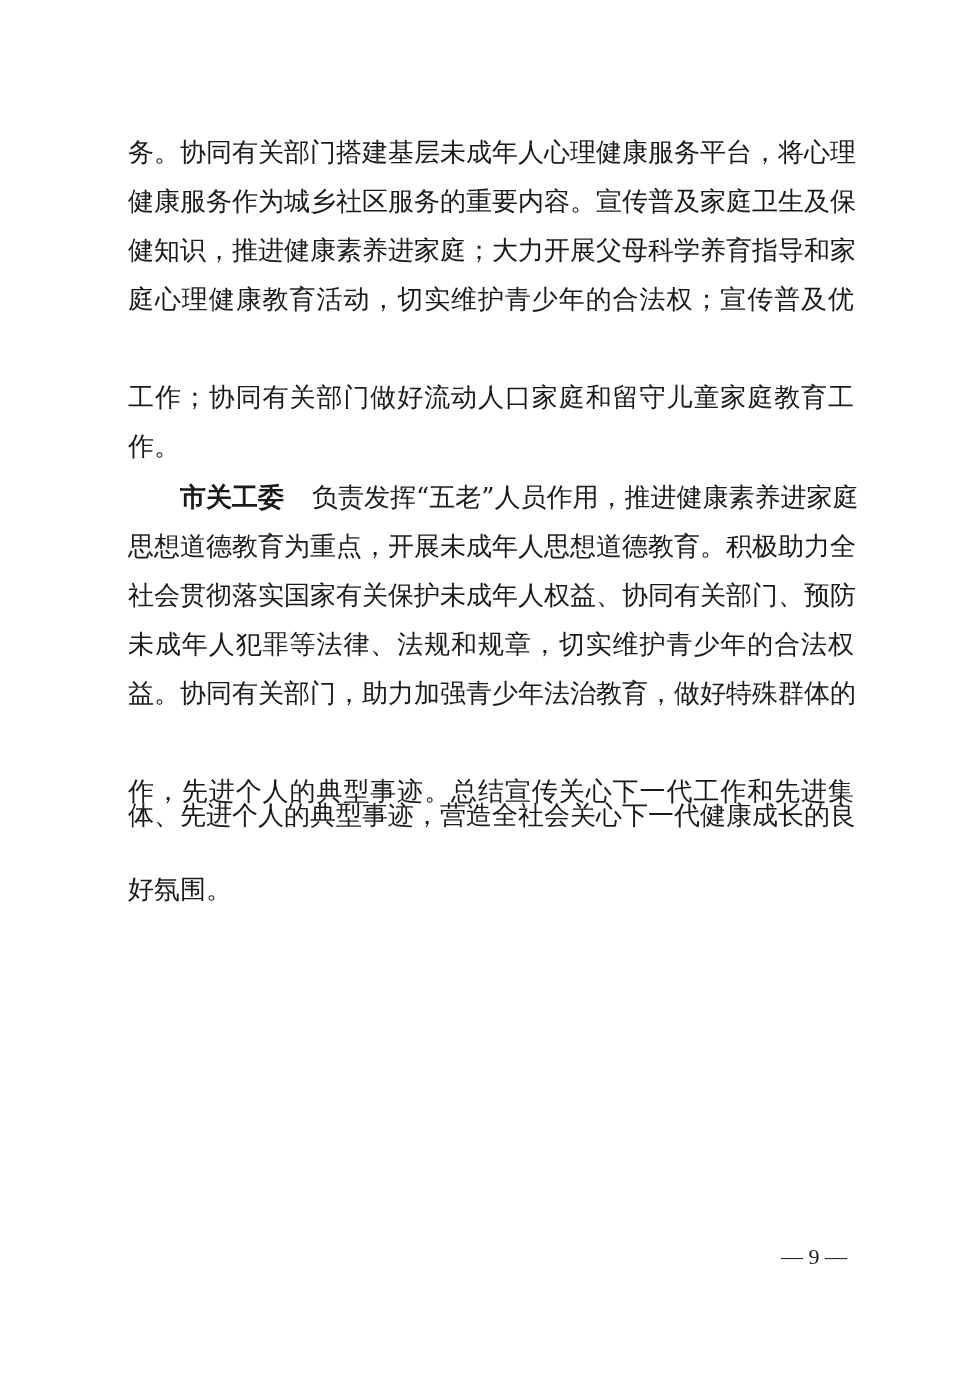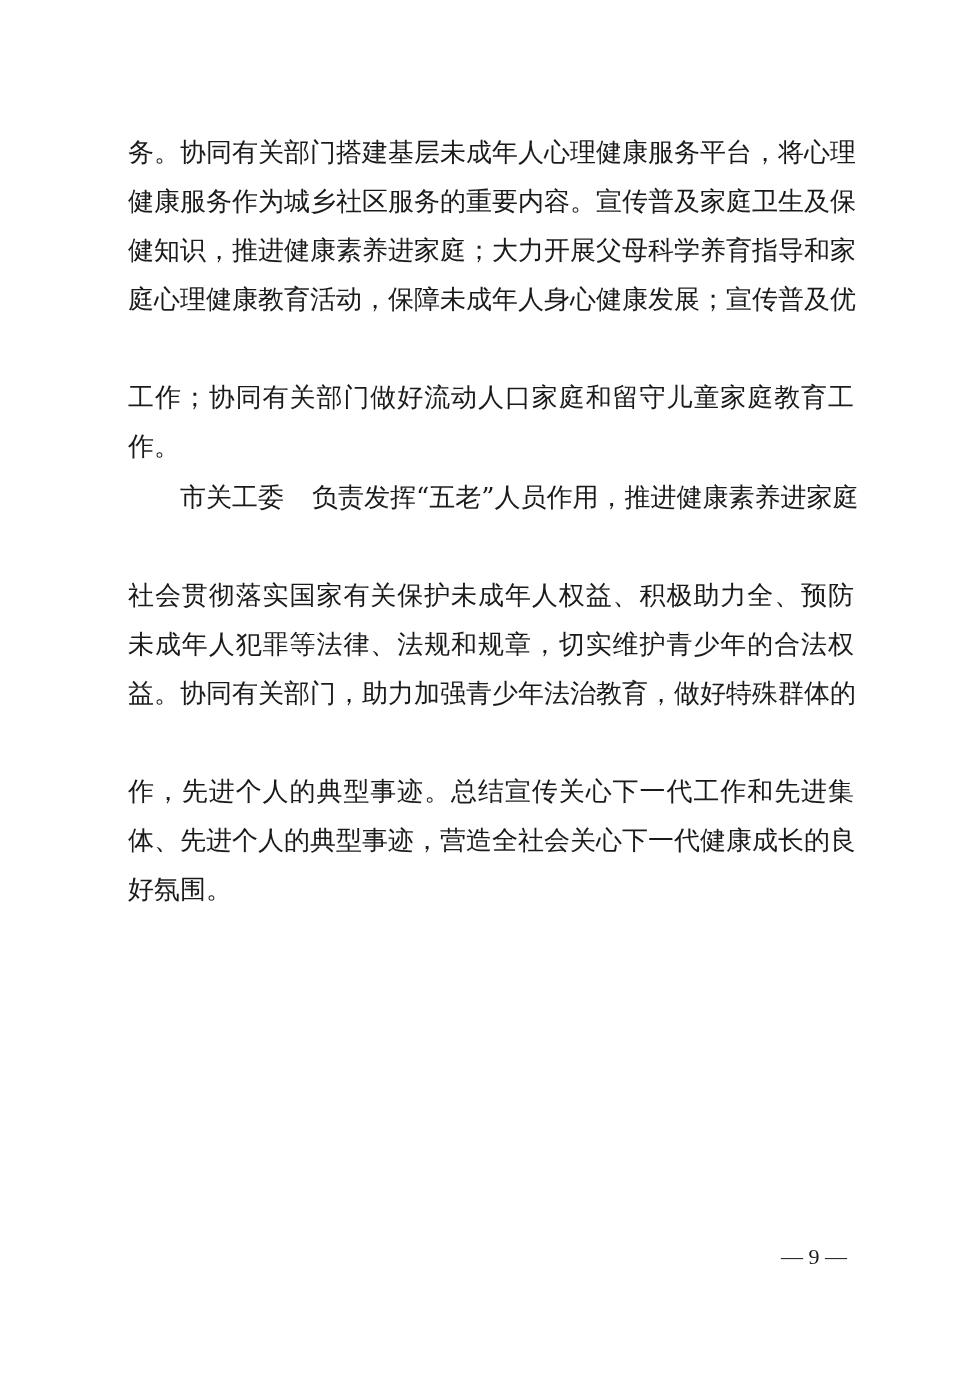--- a/index.html
+++ b/index.html
@@ -20,21 +20,21 @@
     font-size: 26px;
     line-height: 40px;
     white-space: nowrap;
     text-align: justify;
     text-align-last: justify;
     letter-spacing: 0;
   }
   .line.last { text-align-last: left; }
   .lead {
     font-family: "DejaVu Sans", "Liberation Sans", sans-serif;
-    font-weight: normal;
+    font-weight: bold;
     margin-left: 52px;
     margin-right: 28px;
   }
   .page-number {
     position: absolute;
     left: 772px;
     top: 1240px;
     width: 84px;
     text-align: center;
     font-size: 22px;
@@ -45,28 +45,29 @@
   }
 </style>
 </head>
 <body>
 
 <div class="page">
 
   <div class="line" style="top:132px">务。协同有关部门搭建基层未成年人心理健康服务平台，将心理</div>
   <div class="line" style="top:230px">健知识，推进健康素养进家庭；大力开展父母科学养育指导和家</div>
   <div class="line" style="top:181px">健康服务作为城乡社区服务的重要内容。宣传普及家庭卫生及保</div>
-  <div class="line" style="top:279px">庭心理健康教育活动，保障未成年人身心健康发展；宣传普及优</div>
+  <div class="line" style="top:279px">庭心理健康教育活动，切实维护青少年的合法权；宣传普及优</div>
   <div class="line" style="top:377px">工作；协同有关部门做好流动人口家庭和留守儿童家庭教育工</div>
   <div class="line last" style="top:426px">作。</div>
 
   <div class="line" style="top:477px">
     <span class="lead">市关工委</span><span>负责发挥“五老”人员作用，推进健康素养进家庭</span>
   </div>
-  <div class="line" style="top:575px">社会贯彻落实国家有关保护未成年人权益、积极助力全、预防</div>
+  <div class="line" style="top:526px">思想道德教育为重点，开展未成年人思想道德教育。积极助力全</div>
+  <div class="line" style="top:575px">社会贯彻落实国家有关保护未成年人权益、协同有关部门、预防</div>
   <div class="line" style="top:624px">未成年人犯罪等法律、法规和规章，切实维护青少年的合法权</div>
   <div class="line" style="top:673px">益。协同有关部门，助力加强青少年法治教育，做好特殊群体的</div>
   <div class="line" style="top:771px">作，先进个人的典型事迹。总结宣传关心下一代工作和先进集</div>
-  <div class="line" style="top:820px">体、先进个人的典型事迹，营造全社会关心下一代健康成长的良</div>
+  <div class="line" style="top:795px">体、先进个人的典型事迹，营造全社会关心下一代健康成长的良</div>
   <div class="line last" style="top:869px">好氛围。</div>
 
   <div class="page-number">— 9 —</div>
 </div>
 
 </body></html>

